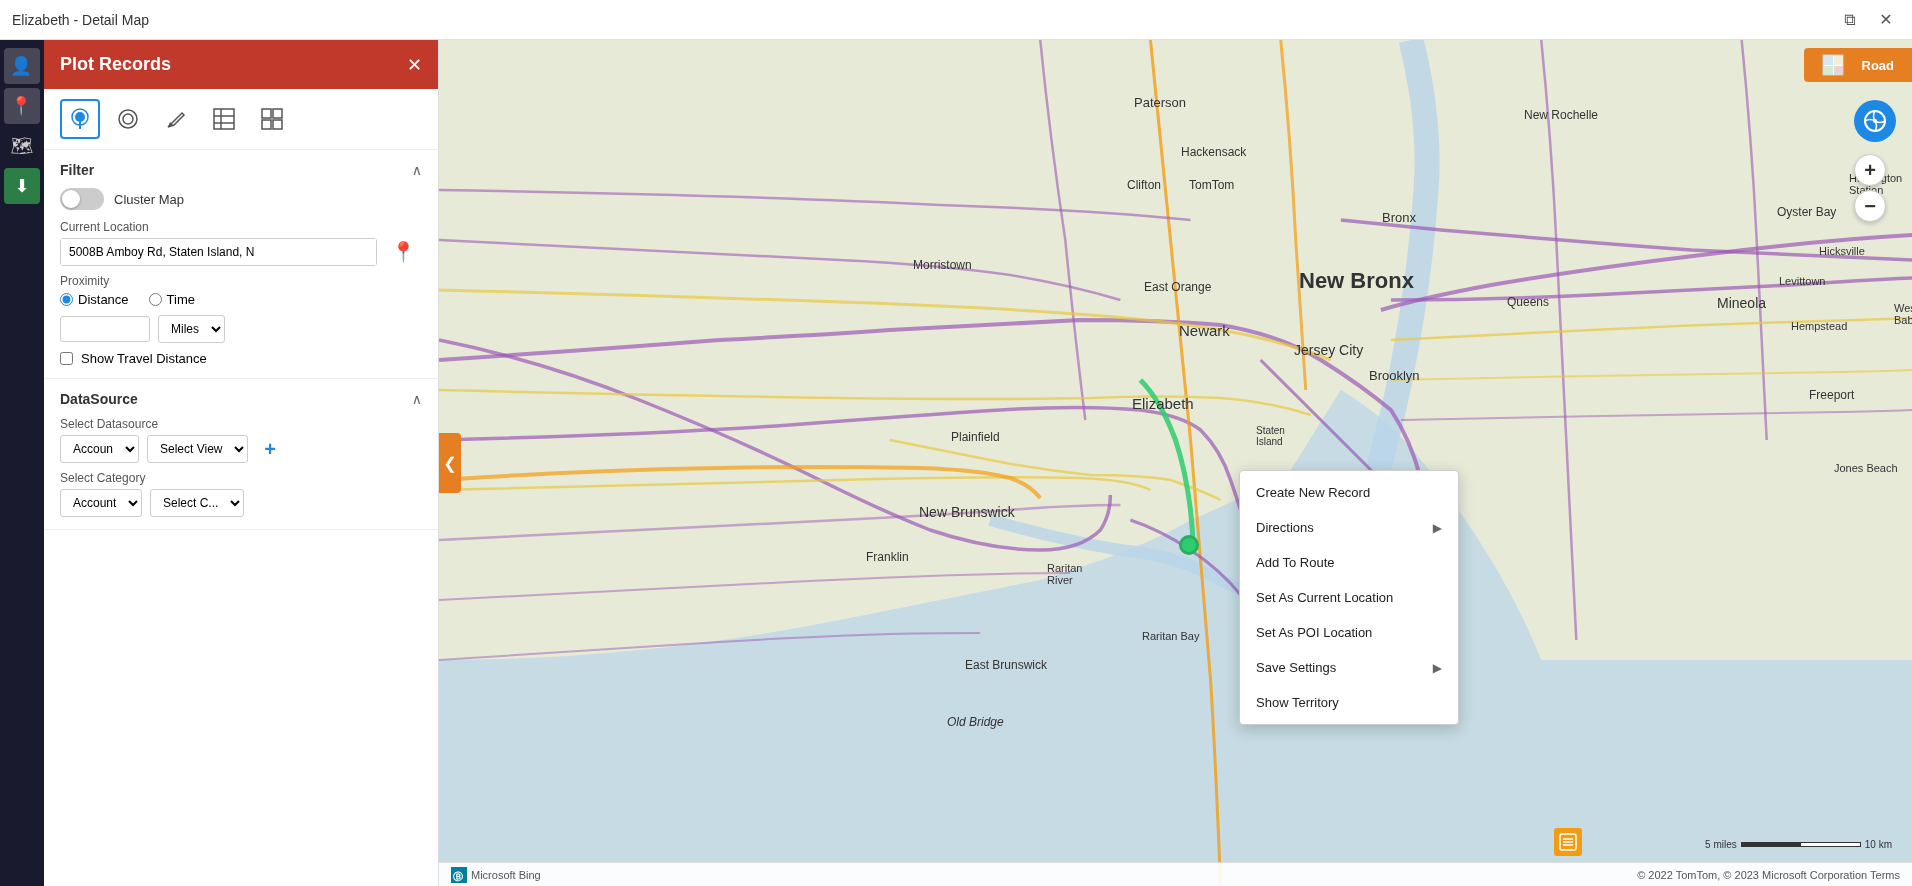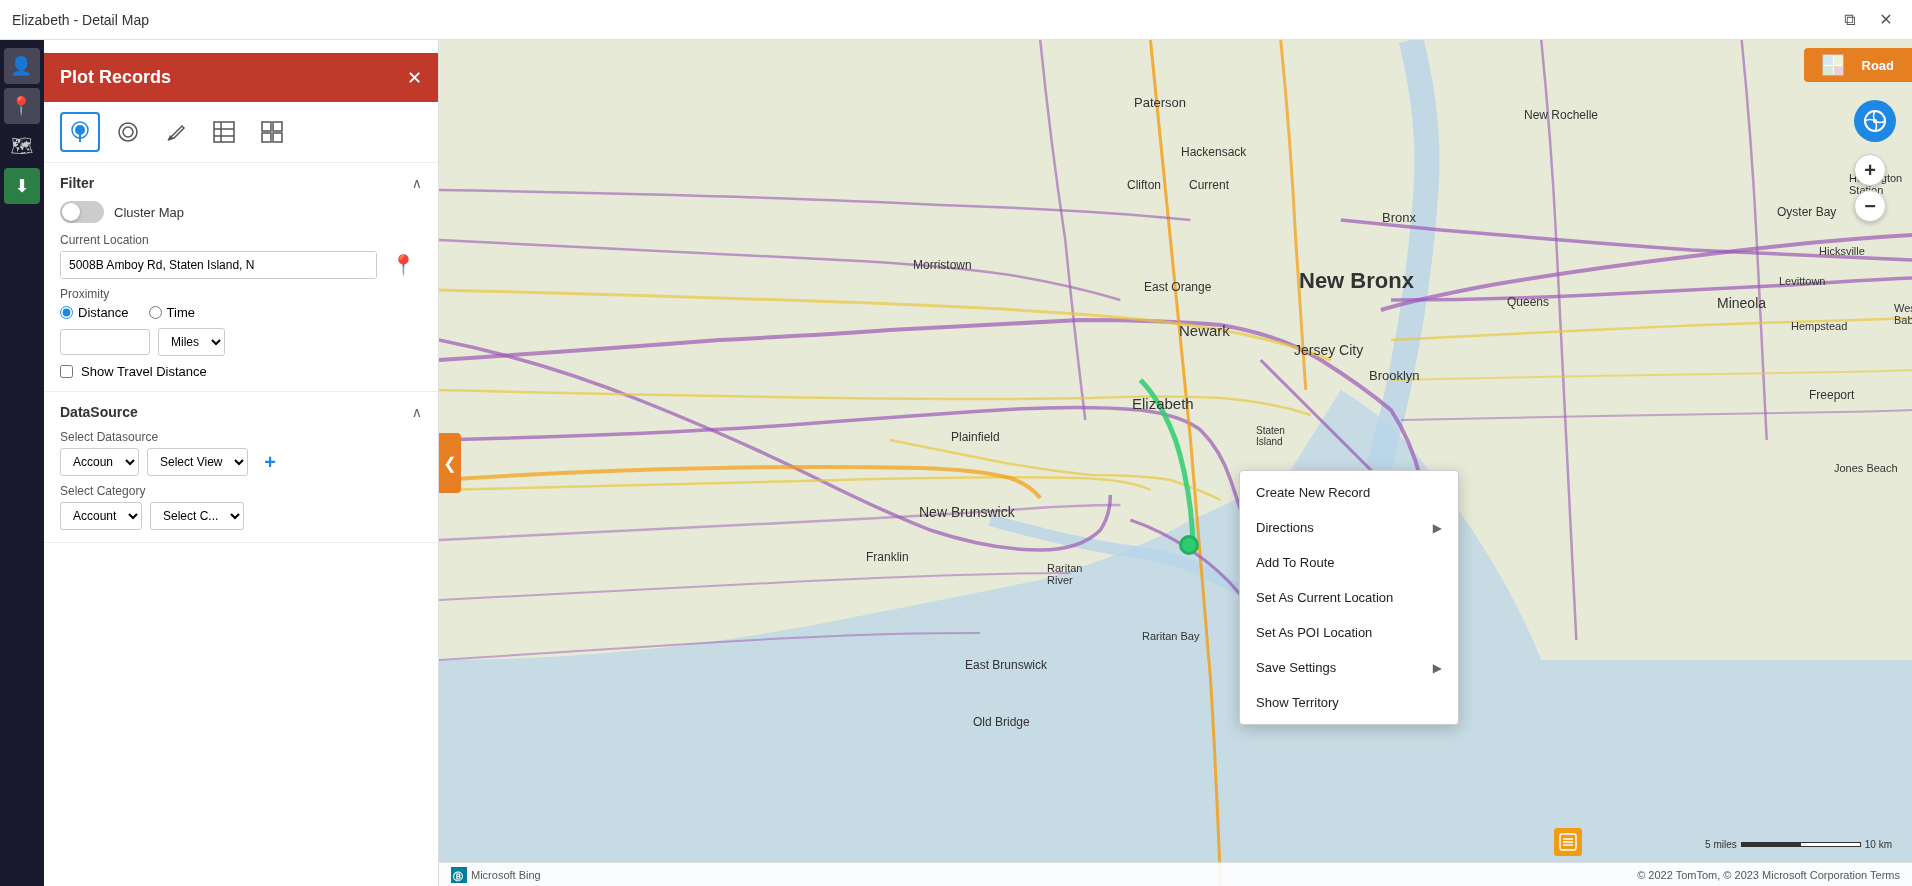--- a/index.html
+++ b/index.html
@@ -62,21 +62,20 @@
     }
     .panel-header {
       background: #c0392b;
       color: #fff;
       padding: 14px 16px;
       font-size: 18px;
       font-weight: 600;
       display: flex;
       align-items: center;
       justify-content: space-between;
-      margin-top: 13px;
     }
     .panel-close-btn {
       color: #fff;
       font-size: 18px;
       cursor: pointer;
       border: none;
       background: none;
       line-height: 1;
     }
 
@@ -532,21 +531,21 @@
         <path d="M950 340 Q1050 338 1150 336 Q1280 334 1400 332 Q1450 331 1470 330" fill="none" stroke="#e8c840" stroke-width="2" opacity="0.6"></path>
         <path d="M960 380 Q1060 378 1160 376 Q1280 374 1400 372 Q1450 371 1470 370" fill="none" stroke="#9b59b6" stroke-width="2" opacity="0.5"></path>
 
         <path d="M1470 195 Q1380 200 1260 215 Q1150 228 1050 245 Q980 258 940 270" fill="none" stroke="#9b59b6" stroke-width="4" opacity="0.7"></path>
       </svg>
 
       <div class="map-city" style="left:695px;top:55px;font-size:13px;">Paterson</div>
       <div class="map-city" style="left:1085px;top:68px;font-size:12px;">New Rochelle</div>
       <div class="map-city" style="left:742px;top:105px;font-size:12px;">Hackensack</div>
       <div class="map-city" style="left:688px;top:138px;font-size:12px;">Clifton</div>
-      <div class="map-city" style="left:750px;top:138px;font-size:12px;">Current</div>
+      <div class="map-city" style="left:750px;top:138px;font-size:12px;">TomTom</div>
       <div class="map-city" style="left:943px;top:170px;font-size:13px;">Bronx</div>
       <div class="map-city large" style="left:860px;top:228px;font-size:22px;font-weight:600;">New Bronx</div>
       <div class="map-city" style="left:705px;top:240px;font-size:12px;">East Orange</div>
       <div class="map-city" style="left:1068px;top:255px;font-size:12px;">Queens</div>
       <div class="map-city medium" style="left:740px;top:282px;font-size:15px;">Newark</div>
       <div class="map-city medium" style="left:855px;top:302px;font-size:14px;">Jersey City</div>
       <div class="map-city" style="left:930px;top:328px;font-size:13px;">Brooklyn</div>
       <div class="map-city medium" style="left:693px;top:355px;font-size:15px;">Elizabeth</div>
       <div class="map-city" style="left:817px;top:378px;font-size:10px;margin-top:7px;">Staten<br>Island</div>
       <div class="map-city" style="left:474px;top:218px;font-size:12px;">Morristown</div>
@@ -554,21 +553,21 @@
       <div class="map-city" style="left:1410px;top:132px;font-size:11px;">Huntington<br>Station</div>
       <div class="map-city" style="left:1278px;top:255px;font-size:14px;">Mineola</div>
       <div class="map-city" style="left:1352px;top:280px;font-size:11px;">Hempstead</div>
       <div class="map-city" style="left:1380px;top:205px;font-size:11px;">Hicksville</div>
       <div class="map-city" style="left:1340px;top:235px;font-size:11px;">Levittown</div>
       <div class="map-city" style="left:1455px;top:262px;font-size:11px;">West Babylon</div>
       <div class="map-city" style="left:512px;top:390px;font-size:12px;">Plainfield</div>
       <div class="map-city medium" style="left:480px;top:464px;font-size:14px;">New Brunswick</div>
       <div class="map-city" style="left:427px;top:510px;font-size:12px;">Franklin</div>
       <div class="map-city" style="left:526px;top:618px;font-size:12px;">East Brunswick</div>
-      <div class="map-city" style="left:534px;top:675px;font-size:12px;">Old Bridge</div>
+      <div class="map-city" style="left:508px;top:675px;font-size:12px;font-style:italic;">Old Bridge</div>
       <div class="map-city" style="left:608px;top:522px;font-size:11px;">Raritan<br>River</div>
       <div class="map-city" style="left:703px;top:590px;font-size:11px;">Raritan Bay</div>
       <div class="map-city" style="left:1370px;top:348px;font-size:12px;">Freeport</div>
       <div class="map-city" style="left:1395px;top:422px;font-size:11px;">Jones Beach</div>
 
       <div class="map-pin" style="left:750px;top:505px;"></div>
 
       <div class="collapse-btn">❮</div>
 
       <div class="road-btn">

